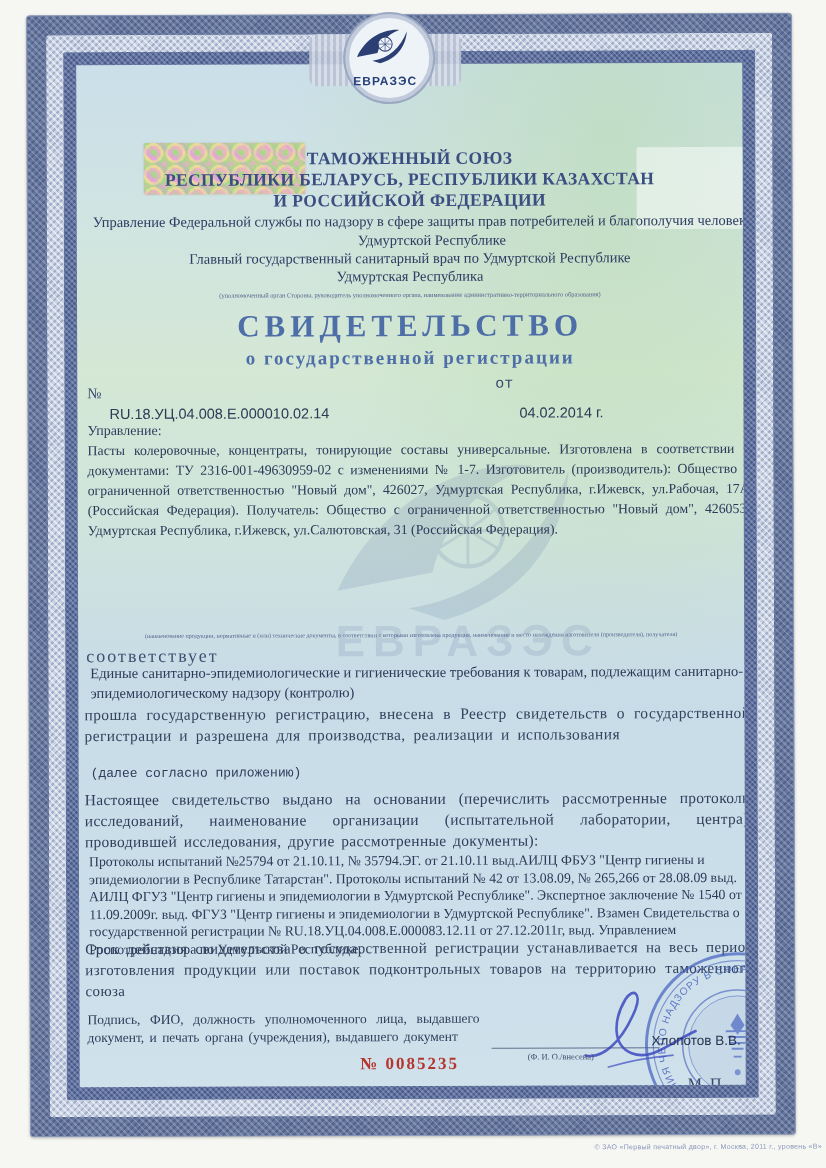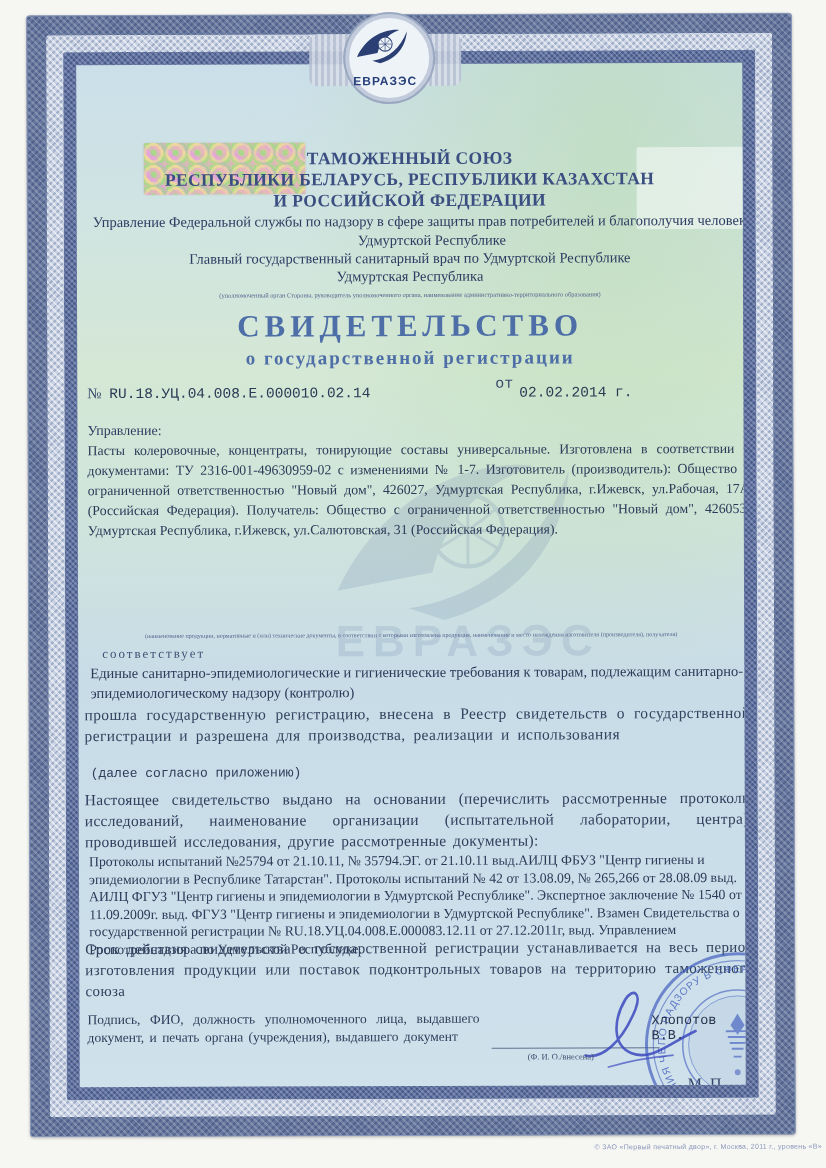--- a/index.html
+++ b/index.html
@@ -53,21 +53,21 @@
     letter-spacing:8px;color:#6d87ab;margin-top:-14px;}
 
   
   .abs{position:absolute;}
   .ctr{text-align:center;}
   .hdr1{font-weight:bold;font-size:17.5px;color:#3b4e81;letter-spacing:.4px;}
   .hdr2{font-size:14.5px;color:#2d3d61;}
   .tiny{font-size:6.4px;color:#55658e;white-space:nowrap;}
   .title-main{font-weight:bold;font-size:31px;letter-spacing:5px;color:#4d6ea7;}
   .title-sub{font-weight:bold;font-size:19px;letter-spacing:2px;color:#4d6ea7;}
-  .sans{font-family:Liberation Mono, monospace;}
+  .sans{font-family:Liberation Sans, sans-serif;margin-top:20px;}
   .body-txt{font-size:13.8px;line-height:20px;color:#2c3a58;text-align:justify;}
   .just{ text-align:justify;}
   .red-serial{font-weight:bold;font-size:17px;letter-spacing:2px;color:#b5352c;}
 
   
   .stamp{position:absolute;left:560px;top:884px;width:196px;height:196px;z-index:6;opacity:.88;}
   .sig-svg{position:absolute;left:498px;top:908px;width:140px;height:110px;z-index:7;}
   .sig-line{position:absolute;left:412px;top:984px;width:168px;border-top:1.2px solid #60708f;}
   .printer-mark{position:absolute;right:6px;top:1144px;font-size:7px;color:#8a97ba;
     font-family:"Liberation Sans",sans-serif;letter-spacing:.3px;}
@@ -102,43 +102,44 @@
           <div class="abs ctr hdr2" style="left:0;top:186px;width:100%;">Главный государственный санитарный врач по Удмуртской Республике</div>
           <div class="abs ctr hdr2" style="left:0;top:204px;width:100%;">Удмуртская Республика</div>
           <div class="abs ctr tiny" style="left:0;top:227px;width:100%;">(уполномоченный орган Стороны, руководитель уполномоченного органа, наименование административно-территориального образования)</div>
 
           <div class="abs ctr title-main" style="left:0;top:244px;width:100%;">СВИДЕТЕЛЬСТВО</div>
           <div class="abs ctr title-sub" style="left:0;top:283px;width:100%;">о государственной регистрации</div>
 
           <div class="abs" style="left:10px;top:320px;font-size:15px;color:#3a4a6e;">№</div>
           <div class="abs sans" style="left:32px;top:321px;font-size:14.5px;color:#2c3a55;">RU.18.УЦ.04.008.Е.000010.02.14</div>
           <div class="abs" style="left:418px;top:312px;font-size:15px;color:#3a4a6e;font-family:Liberation Mono, monospace;">от</div>
-          <div class="abs sans" style="left:442px;top:321px;font-size:14.5px;color:#2c3a55;">02.02.2014 г.</div>
+          <div class="abs sans" style="left:442px;top:321px;font-size:14.5px;color:#2c3a55;">04.02.2014 г.</div>
 
           <div class="abs" style="left:10px;top:358px;font-size:14px;color:#2e3c5e;">Управление:</div>
           <div class="abs body-txt" style="left:10px;top:376px;width:662px;">Пасты колеровочные, концентраты, тонирующие составы универсальные. Изготовлена в соответствии с документами: ТУ 2316-001-49630959-02 с изменениями № 1-7. Изготовитель (производитель): Общество с ограниченной ответственностью "Новый дом", 426027, Удмуртская Республика, г.Ижевск, ул.Рабочая, 17А (Российская Федерация).  Получатель: Общество с ограниченной ответственностью "Новый дом", 426053, Удмуртская Республика, г.Ижевск, ул.Салютовская, 31 (Российская Федерация).</div>
           <div class="abs ctr tiny" style="left:0;top:568px;width:100%;font-size:6.1px;">(наименование продукции, нормативные и (или) технические документы, в соответствии с которыми изготовлена продукция, наименование и место нахождения изготовителя (производителя), получателя)</div>
 
-          <div class="abs" style="left:24px;top:581px;font-size:13px;letter-spacing:2px;color:#3e5072;text-align:center;">соответствует</div>
+          <div class="abs" style="left:8px;top:581px;font-size:18px;letter-spacing:2px;color:#3e5072;text-align:center;">соответствует</div>
           <div class="abs" style="left:12px;top:599px;width:658px;font-size:14.5px;line-height:19.5px;color:#2c3a58;">Единые санитарно-эпидемиологические и гигиенические требования к товарам, подлежащим санитарно-эпидемиологическому надзору (контролю)</div>
 
           <div class="abs just" style="left:6px;top:639px;width:666px;font-size:15.5px;line-height:21px;letter-spacing:.4px;word-spacing:3.5px;color:#33445f;">прошла государственную регистрацию, внесена в Реестр свидетельств о государственной регистрации и разрешена для производства, реализации и использования</div>
           <div class="abs" style="left:12px;top:701px;font-size:13px;color:#2e3c5a;font-family:Liberation Mono, monospace;">(далее согласно приложению)</div>
 
           <div class="abs just" style="left:6px;top:724px;width:668px;font-size:15.5px;line-height:21px;letter-spacing:.3px;word-spacing:2.5px;color:#2f3f5c;">Настоящее свидетельство выдано на основании (перечислить рассмотренные протоколы исследований, наименование организации (испытательной лаборатории, центра), проводившей исследования, другие рассмотренные документы):</div>
           <div class="abs" style="left:10px;top:788px;width:664px;font-size:13.8px;line-height:17.6px;color:#2c3a58;">Протоколы испытаний №25794 от 21.10.11, № 35794.ЭГ. от 21.10.11 выд.АИЛЦ ФБУЗ "Центр гигиены и эпидемиологии в Республике Татарстан". Протоколы испытаний № 42 от 13.08.09, № 265,266 от 28.08.09 выд. АИЛЦ ФГУЗ "Центр гигиены и эпидемиологии в Удмуртской Республике". Экспертное заключение № 1540 от 11.09.2009г. выд. ФГУЗ "Центр гигиены и эпидемиологии в Удмуртской Республике". Взамен Свидетельства о государственной регистрации № RU.18.УЦ.04.008.Е.000083.12.11 от 27.12.2011г, выд. Управлением Роспотребнадзора по Удмуртской Республике.</div>
 
           <div class="abs just" style="left:6px;top:874px;width:668px;font-size:15px;line-height:21px;letter-spacing:.4px;word-spacing:2.5px;color:#31425e;">Срок действия свидетельства о государственной регистрации устанавливается на весь период изготовления продукции или поставок подконтрольных товаров на территорию таможенного союза</div>
 
           <div class="abs just" style="left:8px;top:946px;width:392px;font-size:13.5px;line-height:17.5px;word-spacing:2px;color:#2e3c5a;">Подпись, ФИО, должность уполномоченного лица, выдавшего документ, и печать органа (учреждения), выдавшего документ</div>
           <div class="sig-line"></div>
           <div class="abs" style="left:448px;top:988px;font-size:8.5px;color:#3e4c6e;z-index:8;">(Ф. И. О./внесена)</div>
           <div class="abs sans" style="left:572px;top:950px;font-size:13.5px;color:#27334f;z-index:8;">Хлопотов В.В.</div>
           <div class="abs" style="left:608px;top:996px;font-size:16px;color:#35466b;z-index:8;margin-top:16px;">М. П.</div>
 
+          <div class="abs ctr red-serial" style="left:220px;top:990px;width:220px;">№ 0085235</div>
 
           <svg class="stamp" viewBox="0 0 200 200">
             <defs>
               <path id="ringPath" d="M100,100 m-74,0 a74,74 0 1,1 148,0 a74,74 0 1,1 -148,0"></path>
             </defs>
             <circle cx="100" cy="100" r="93" fill="none" stroke="#3a55bb" stroke-width="3" opacity=".75"></circle>
             <circle cx="100" cy="100" r="86" fill="none" stroke="#3a55bb" stroke-width="1.2" opacity=".6"></circle>
             <circle cx="100" cy="100" r="56" fill="none" stroke="#3a55bb" stroke-width="1.6" opacity=".65"></circle>
             <circle cx="100" cy="100" r="50" fill="rgba(58,85,187,.08)" stroke="#3a55bb" stroke-width=".8" opacity=".7"></circle>
             <text font-size="10.5" fill="#3a55bb" opacity=".85" font-family="Liberation Sans, sans-serif" letter-spacing="1">

